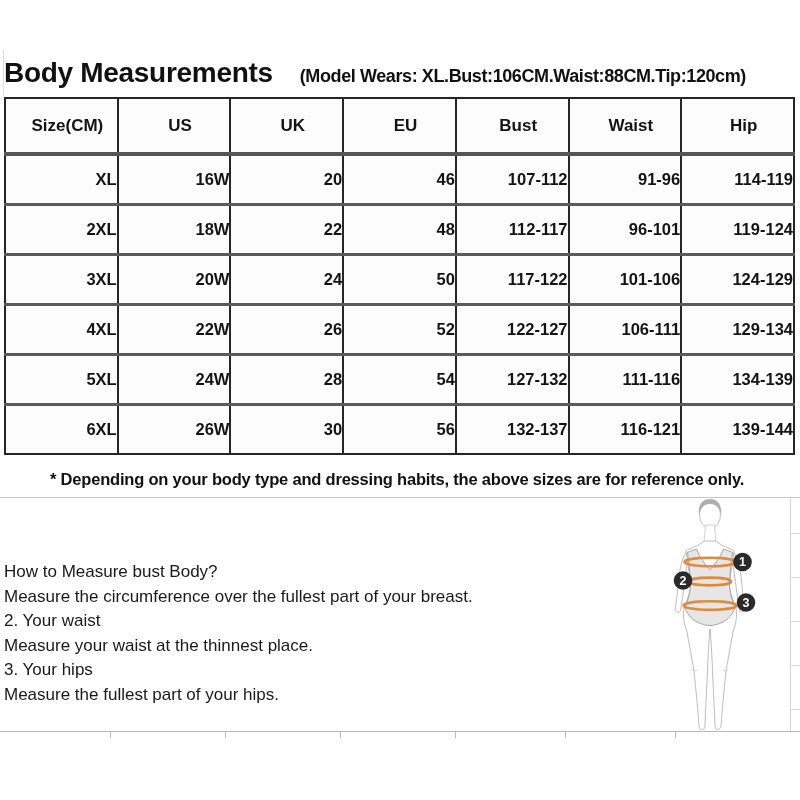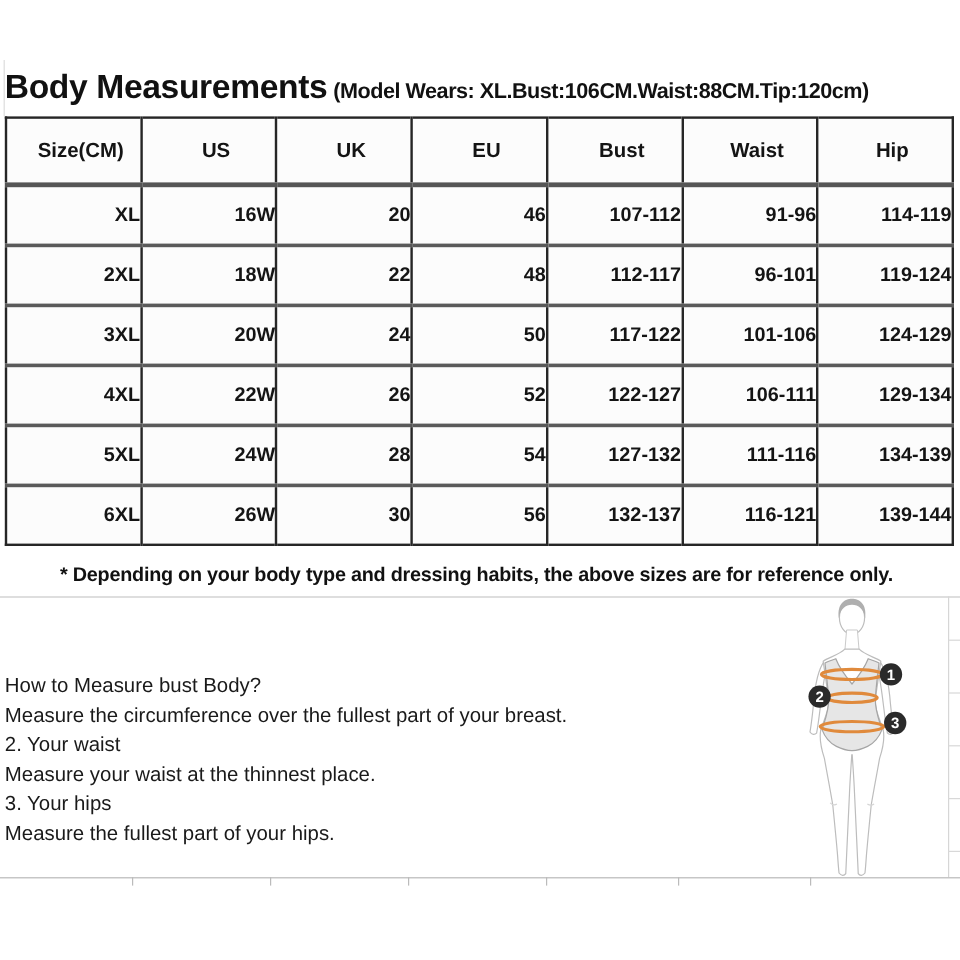--- a/index.html
+++ b/index.html
@@ -1,22 +1,22 @@
 <!DOCTYPE html>
 <html><head>
 <meta charset="utf-8">
 <style>
   html,body{margin:0;padding:0;}
   body{width:800px;height:800px;background:#fff;font-family:"Liberation Sans",sans-serif;color:#161616;overflow:hidden;}
   .page{position:relative;width:800px;height:800px;background:#fff;}
 
   
-  .title-row{position:absolute;left:4px;top:57px;display:flex;align-items:baseline;gap:5px;white-space:nowrap;}
+  .title-row{position:absolute;left:4px;top:57px;display:flex;align-items:baseline;gap:15px;white-space:nowrap;}
   .title-main{font-size:28px;font-weight:bold;letter-spacing:-0.3px;color:#111;}
-  .title-sub{font-size:18px;font-weight:bold;letter-spacing:-0.4px;color:#111;}
+  .title-sub{font-size:18px;font-weight:bold;letter-spacing:-0.4px;color:#111;margin-left:12px;}
 
   
   table.size-table{position:absolute;left:4px;top:97px;width:791px;border-collapse:collapse;table-layout:fixed;background:#fcfcfc;}
   .size-table th,.size-table td{text-align:center;vertical-align:middle;font-weight:bold;color:#141414;padding:0;}
   .size-table{border:2px solid #262626;}
   .size-table th{height:53px;font-size:17px;border-left:2px solid #262626;border-bottom:4px solid #565656;padding-left:12px;}
   .size-table td{height:47px;font-size:16.5px;border-left:2px solid #262626;border-top:3px solid #5a5a5a;text-align:right;}
   .size-table th:first-child,.size-table td:first-child{border-left:none;}
 
   

